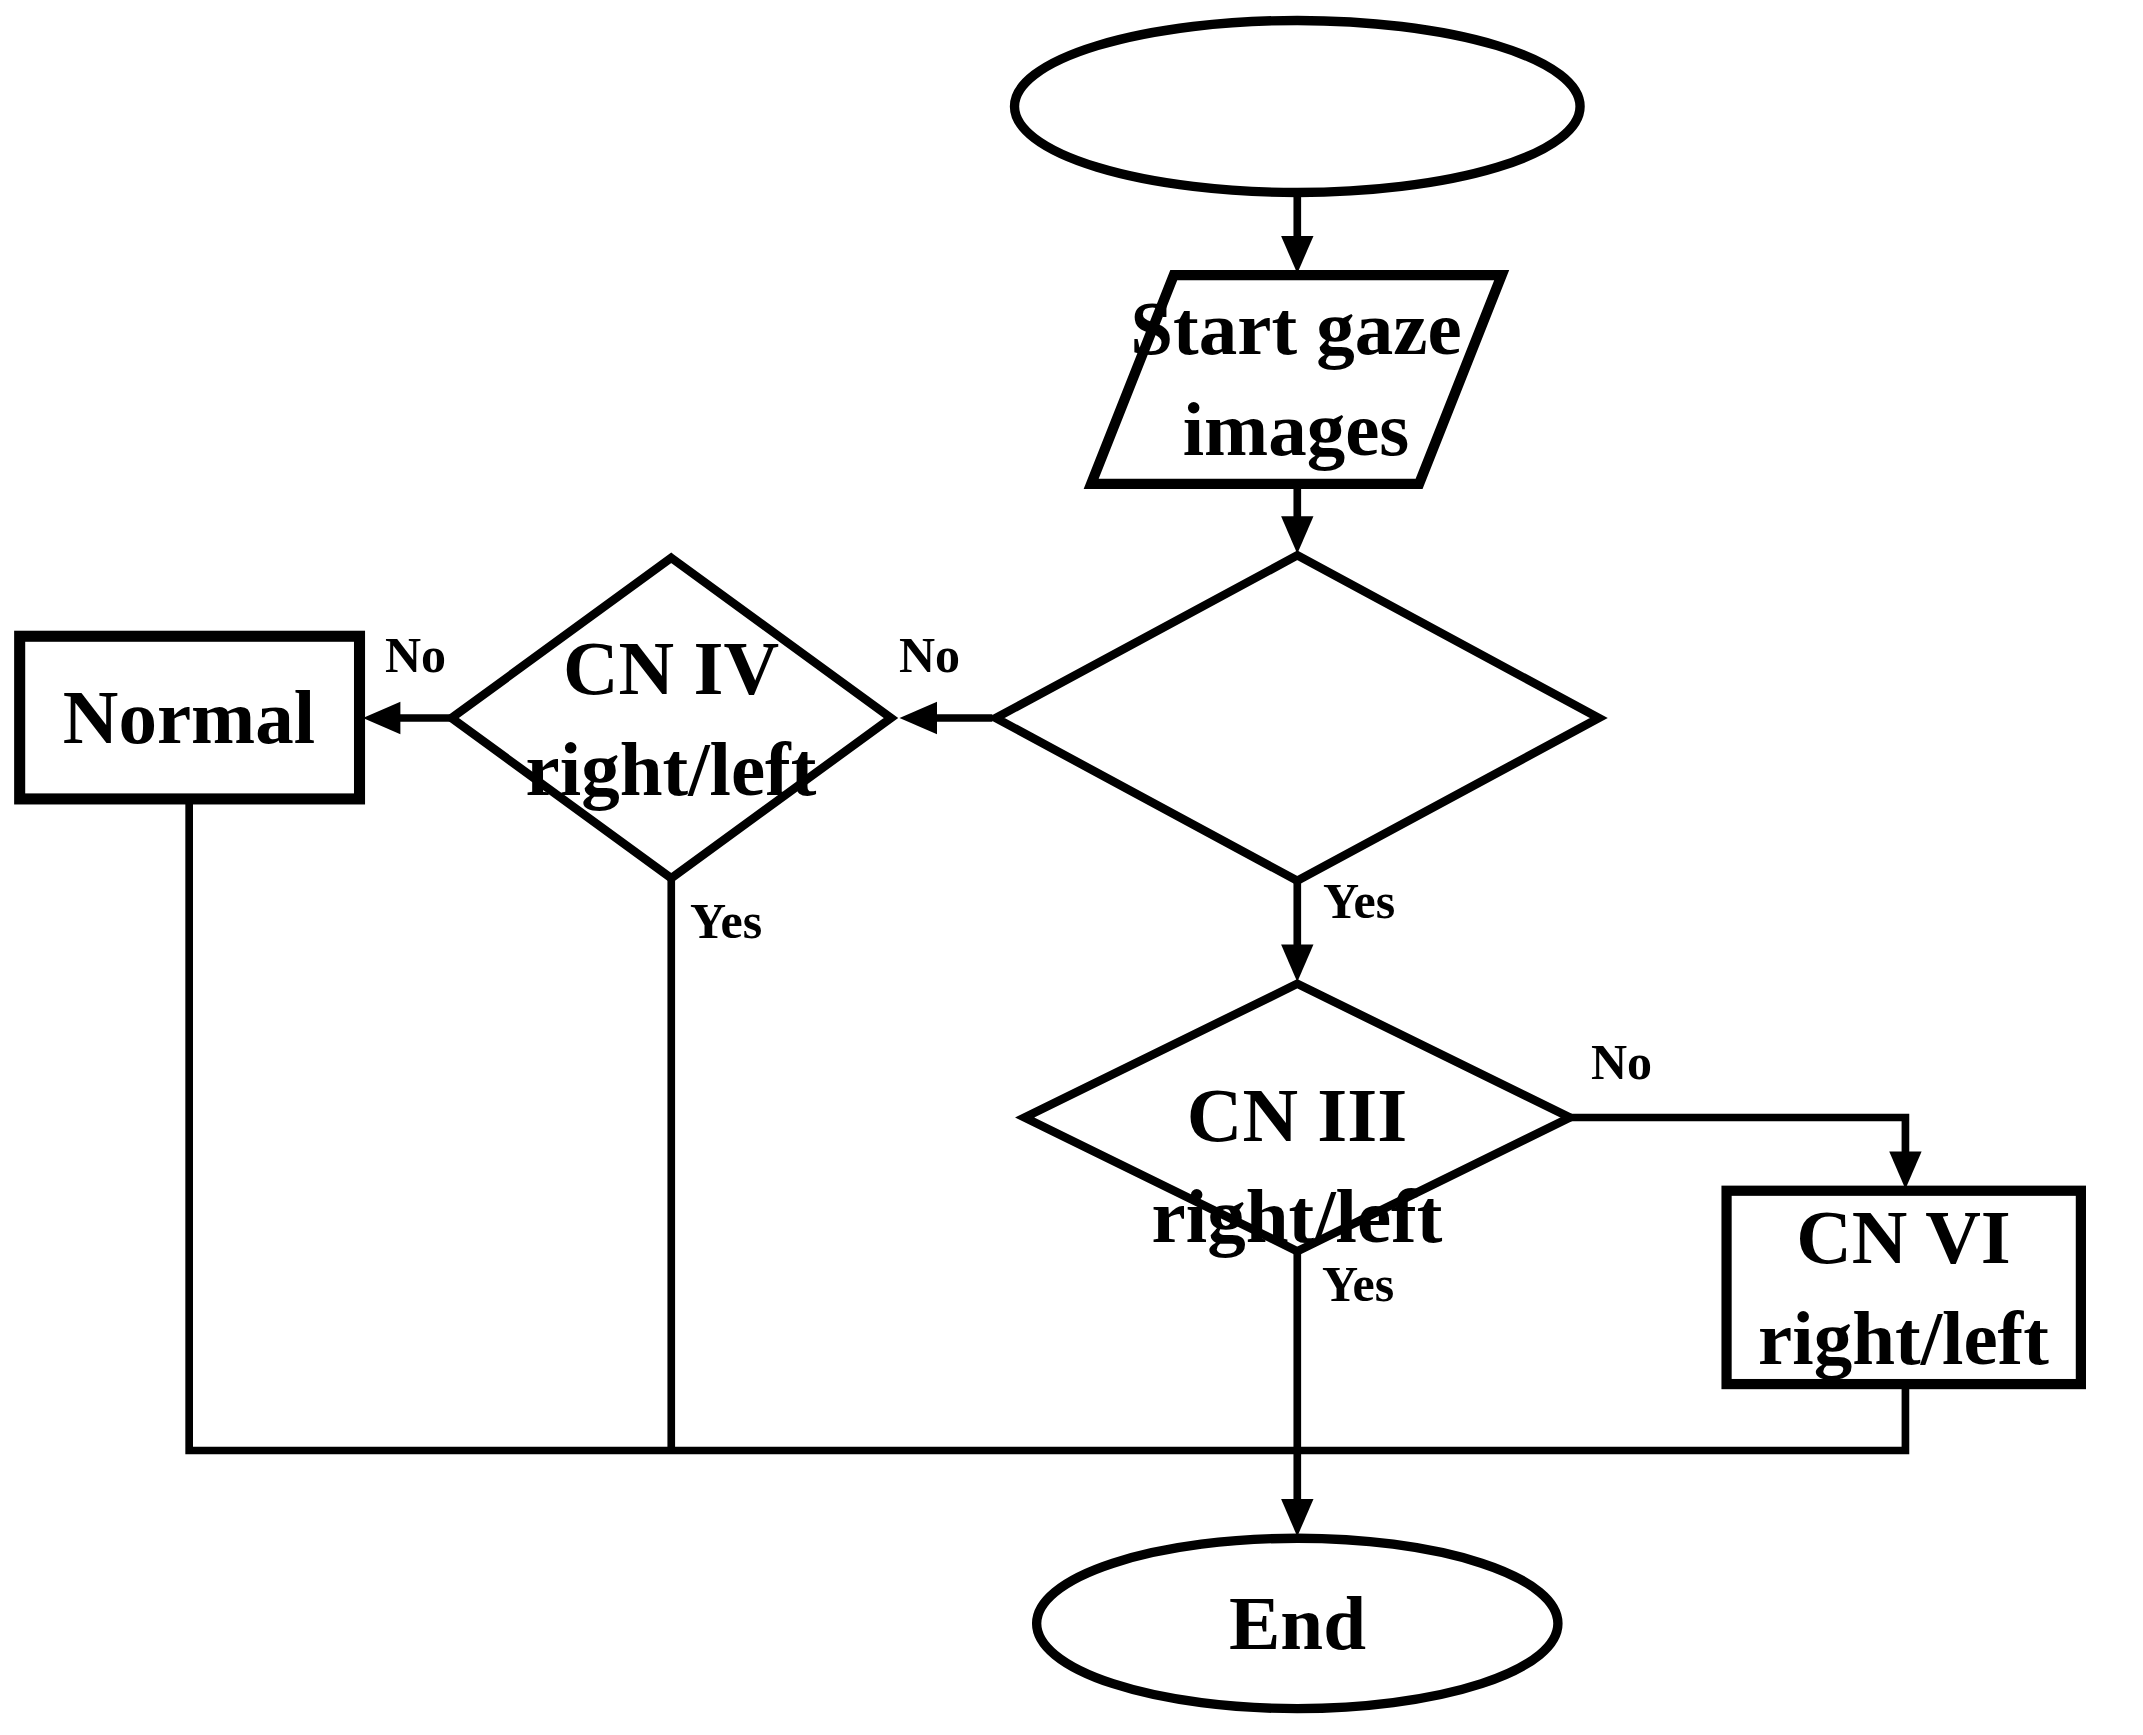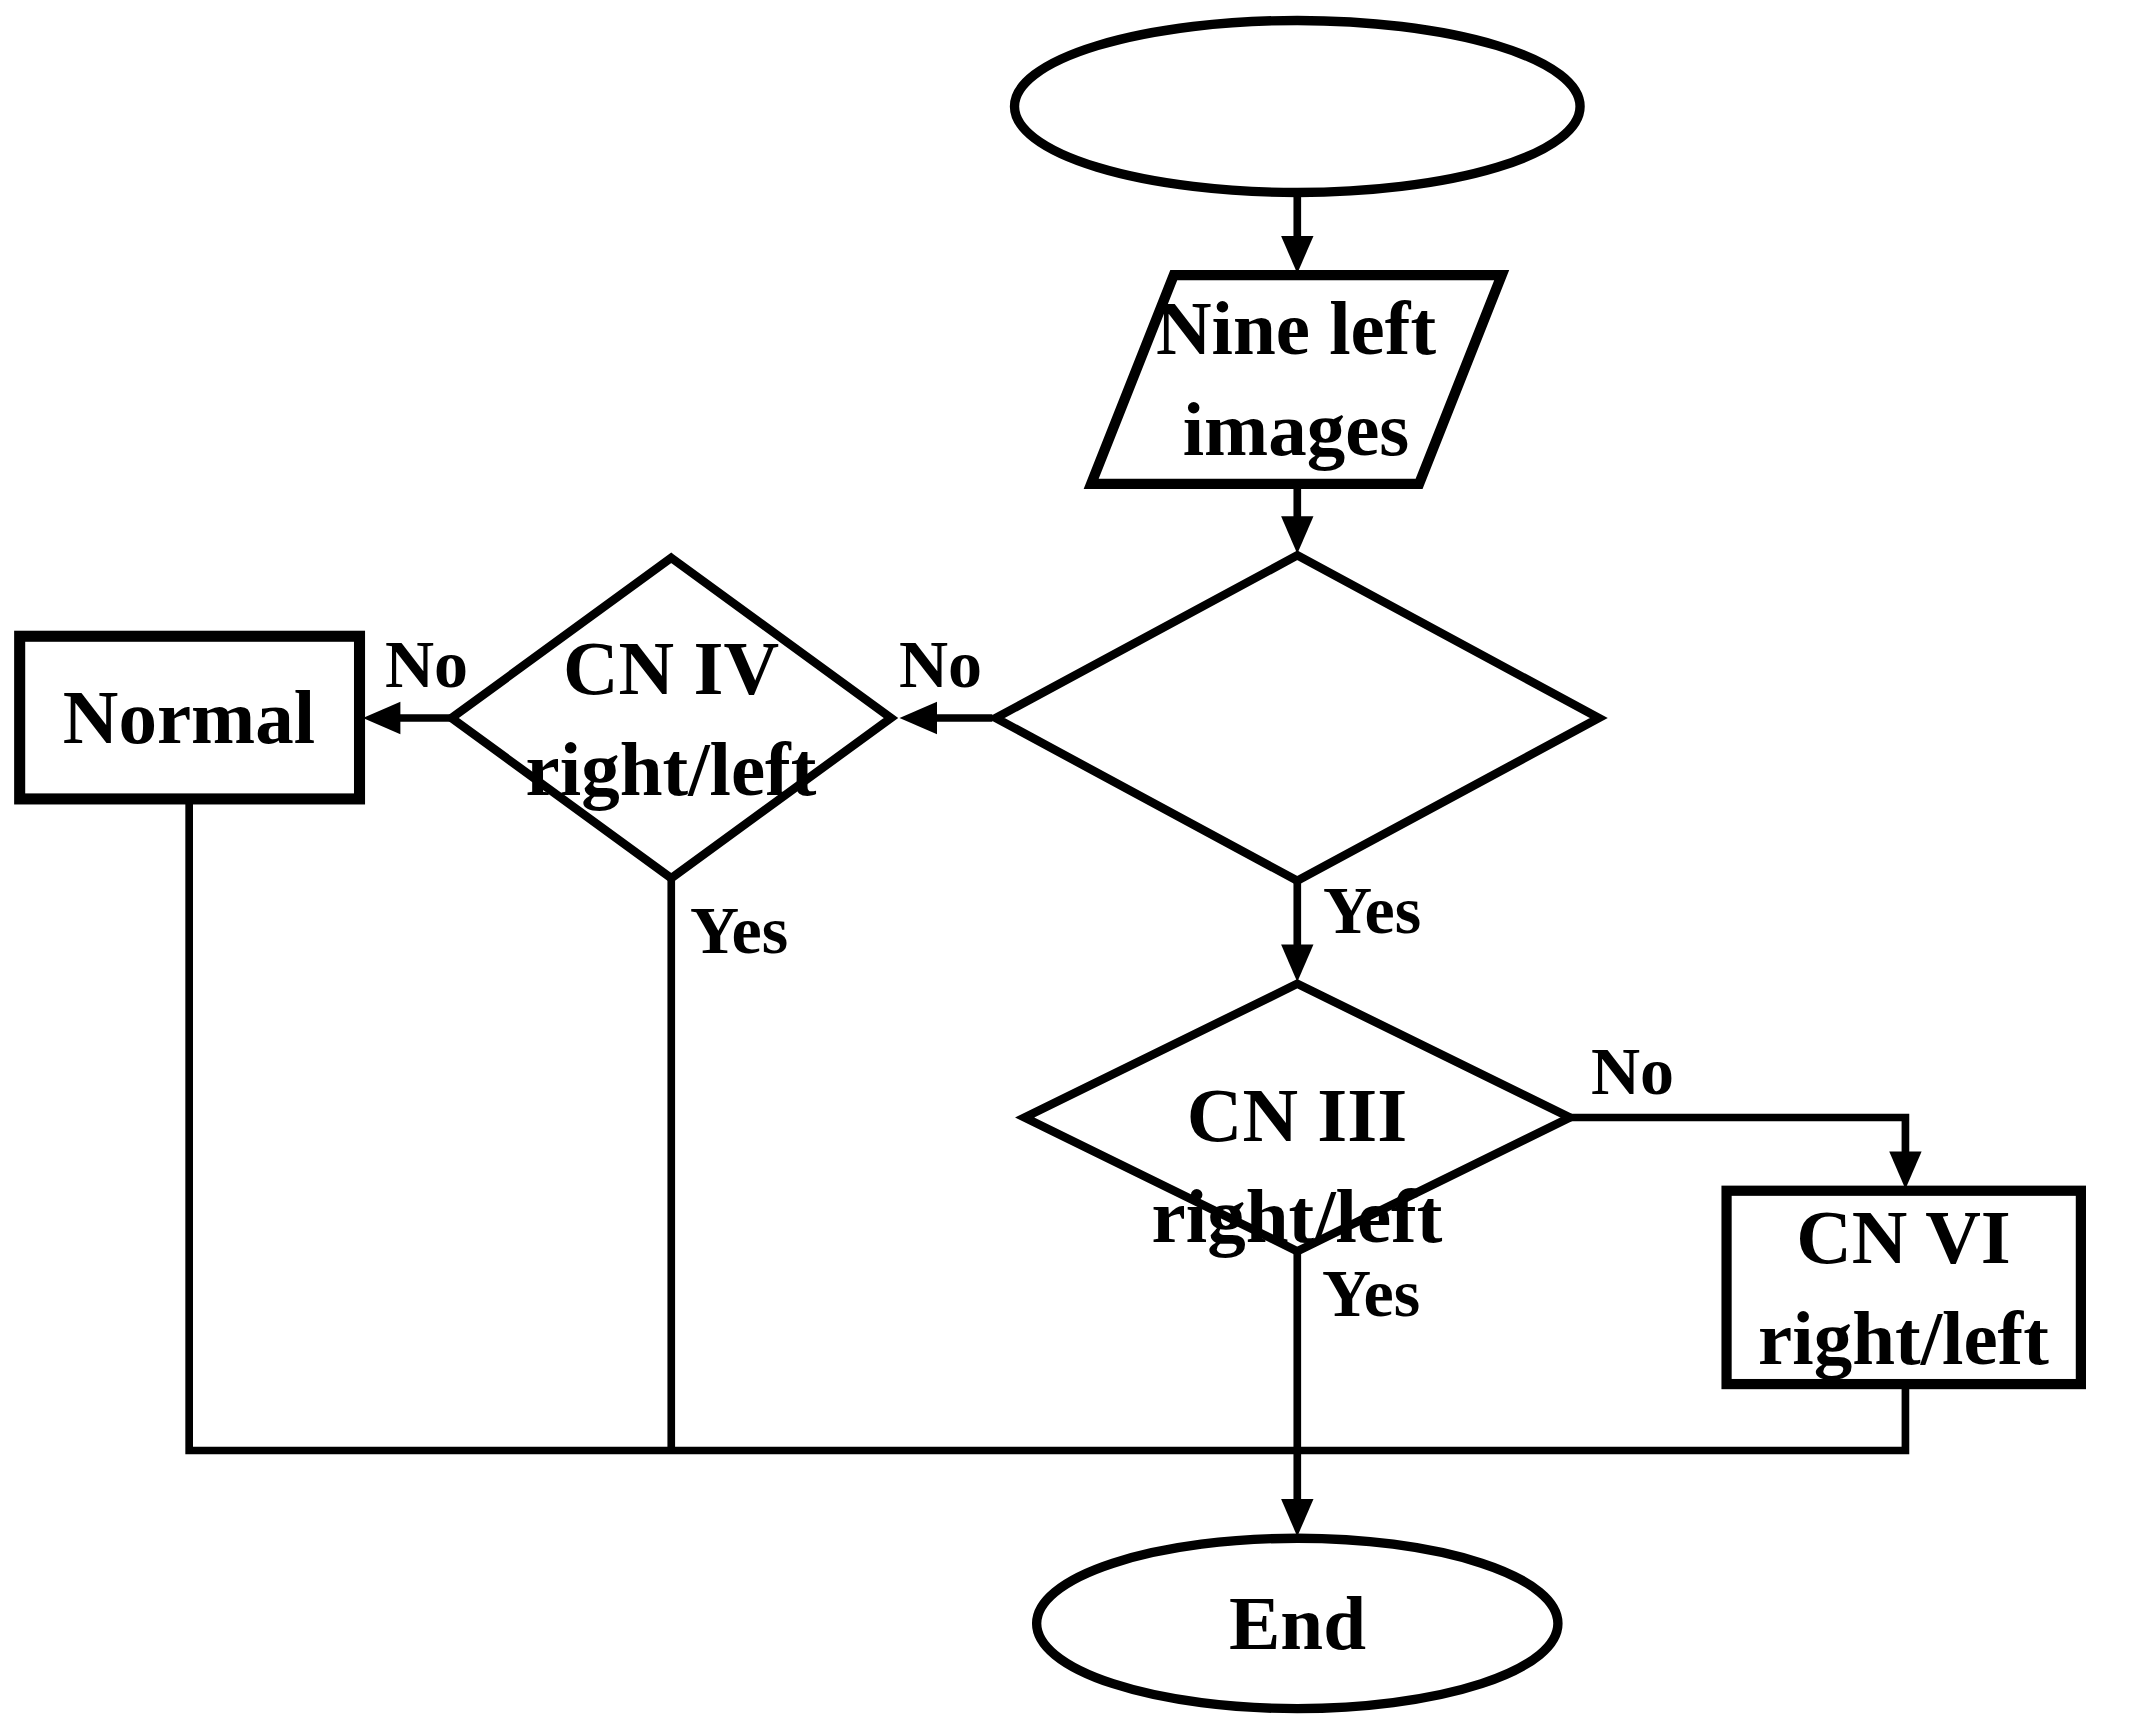--- a/index.html
+++ b/index.html
@@ -44,21 +44,21 @@
     align-items: center;
     justify-content: center;
     text-align: center;
     font-size: 77px;
     line-height: 1.3;
     white-space: nowrap;
   }
   .node-label span { display: block; }
   .edge-label {
     position: absolute;
-    font-size: 68px;
+    font-size: 50px;
     line-height: 1.0;
     white-space: nowrap;
   }
 </style>
 </head>
 <body>
 
 <div class="canvas">
 
   <svg viewBox="0 0 2517 2037">
@@ -86,21 +86,21 @@
     <polygon class="shape" points="1523,652 1877,843 1523,1034 1169,843" stroke-width="10"></polygon>
     <polygon class="shape" points="788,655 1046,843 788,1031 530,843" stroke-width="10"></polygon>
     <rect class="shape" x="23" y="747" width="399" height="191" stroke-width="13"></rect>
     <polygon class="shape" points="1523,1155 1843,1312 1523,1469 1203,1312" stroke-width="10"></polygon>
     <rect class="shape" x="2027" y="1398" width="416" height="227" stroke-width="12"></rect>
     <ellipse class="shape" cx="1523" cy="1906" rx="306" ry="100" stroke-width="11"></ellipse>
   </svg>
 
 
   <div class="node-label" style="left:1083px; top:273px; width:426px; height:211px;">
-    <span>Nine left</span>
+    <span>Start gaze</span>
     <span>images</span>
   </div>
 
 
   <div class="node-label" style="left:458px; top:612px; width:426px; height:213px;align-items:center;">
     <span>CN IV</span>
     <span>right/left</span>
   </div>
 
   <div class="node-label" style="left:27px; top:636px; width:324px; height:163px;">

